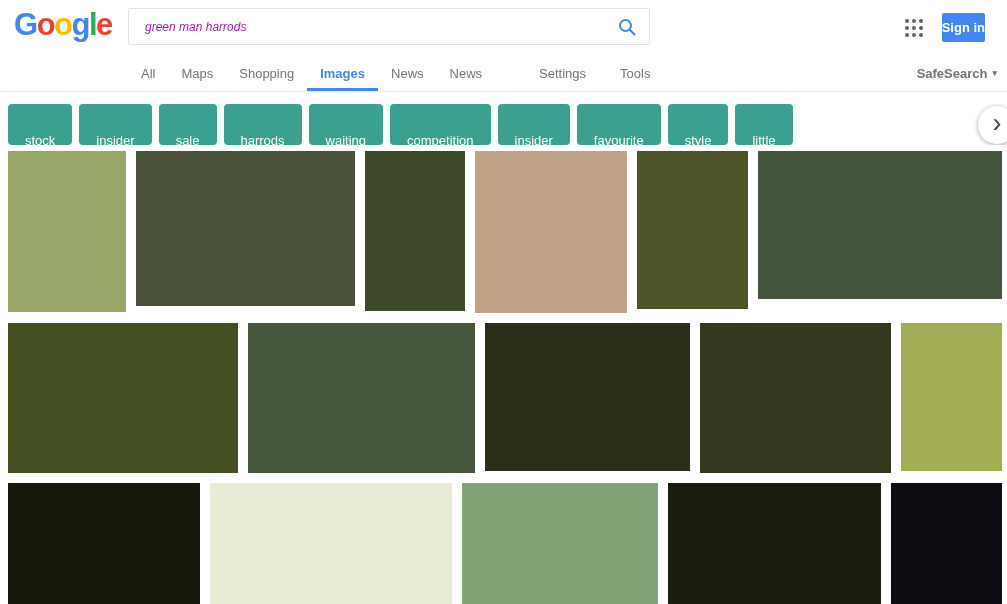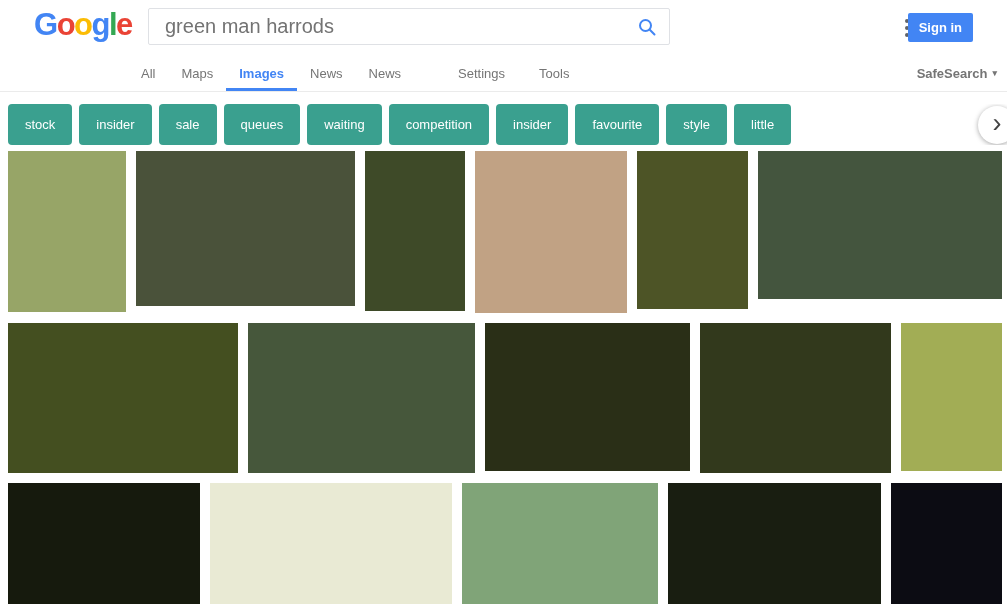--- a/index.html
+++ b/index.html
@@ -4,47 +4,47 @@
 <style>
   * { margin:0; padding:0; box-sizing:border-box; }
   html,body { background:#fff; }
   body {
     font-family:"Liberation Sans", sans-serif;
     width:1007px; height:604px; overflow:hidden; position:relative;
   }
   .page { position:relative; width:1007px; height:604px; overflow:hidden; background:#fff; }
 
   
-  header { position:relative; height:55px; background:#fff;margin-left:20px; }
+  header { position:relative; height:55px; background:#fff; }
   .logo {
     position:absolute; left:14px; top:7px;
     font-size:31px; font-weight:bold; letter-spacing:-1.5px; cursor:pointer;
     user-select:none;
   }
   .searchbox {
     position:absolute; left:128px; top:8px; width:522px; height:37px;
     border:1px solid #dfe1e5; border-radius:2px; background:#fff;
     display:flex; align-items:center;
   }
   .search-input {
     flex:1; border:none; outline:none; height:100%;
-    padding:0 10px 0 16px; font-size:20px; color:#737373;
-    font-family:"Liberation Sans", sans-serif; background:transparent;
+    padding:0 10px 0 16px; font-size:12px; color:#a21caf;
+    font-family:"Liberation Sans", sans-serif; background:transparent;font-style:italic;
   }
   .search-btn {
     width:44px; height:100%; border:none; background:transparent; cursor:pointer;
     display:flex; align-items:center; justify-content:center;
   }
   .apps {
     position:absolute; right:84px; top:19px;
     display:grid; grid-template-columns:repeat(3,4px); grid-gap:3px; cursor:pointer;
   }
   .apps span { width:4px; height:4px; border-radius:50%; background:#5f6368; }
   .signin {
-    position:absolute; right:34px; top:13px; height:29px; padding:0 11px;
+    position:absolute; right:22px; top:13px; height:29px; padding:0 0;
     background:var(--signin-bg,#4285f4); color:#fff; border:none; border-radius:2px;
     font-size:13px; font-weight:bold; cursor:pointer;
     font-family:"Liberation Sans", sans-serif;
   }
 
   
   nav {
     height:37px; border-bottom:1px solid #ebebeb;
     display:flex; align-items:stretch; font-size:13px; color:#757575;
   }
@@ -67,21 +67,21 @@
   .caret { font-size:9px; margin-left:5px; color:#757575; }
 
   
   .chips-wrap { position:relative; margin-top:12px; height:41px; overflow:hidden; }
   .chips-row {
     display:flex; gap:7px; padding-left:8px; height:41px;
     overflow:hidden; white-space:nowrap;
   }
   .chip {
     flex:0 0 auto; background:var(--chip-bg,#3aa08f); color:#fff;
-    font-size:13px; line-height:41px; height:41px; padding:0 17px;
+    font-size:13px; line-height:41px; height:41px; padding:16px 17px;
     border-radius:4px; cursor:pointer; white-space:nowrap;
   }
   .chips-next {
     position:absolute; right:-9px; top:2px; width:38px; height:38px;
     border-radius:50%; background:#fff;
     box-shadow:0 1px 5px rgba(0,0,0,0.35);
     display:flex; align-items:center; justify-content:center; cursor:pointer;
   }
   .chips-next span { font-size:27px; color:#444; line-height:1; margin-top:-3px; }
 
@@ -120,38 +120,39 @@
         <span></span>
     </div>
 
     <button class="signin">Sign in</button>
   </header>
 
   <nav>
     <div class="tabs">
         <div class="tab">All</div>
         <div class="tab">Maps</div>
+        <div class="tab">Shopping</div>
         <div class="tab active">Images</div>
         <div class="tab">News</div>
         <div class="tab">News</div>
       </div>
     <div class="nav-item settings">Settings</div>
     <div class="nav-item tools">Tools</div>
     <div class="nav-item safesearch">
       <span>SafeSearch</span>
       <span class="caret">▾</span>
     </div>
   </nav>
 
   <div class="chips-wrap">
     <div class="chips-row">
         <div class="chip">stock</div>
         <div class="chip">insider</div>
         <div class="chip">sale</div>
-        <div class="chip">queues</div>
+        <div class="chip">harrods</div>
         <div class="chip">waiting</div>
         <div class="chip">competition</div>
         <div class="chip">insider</div>
         <div class="chip">favourite</div>
         <div class="chip">style</div>
         <div class="chip">little</div>
       </div>
     <div class="chips-next">
       <span>›</span>
     </div>

